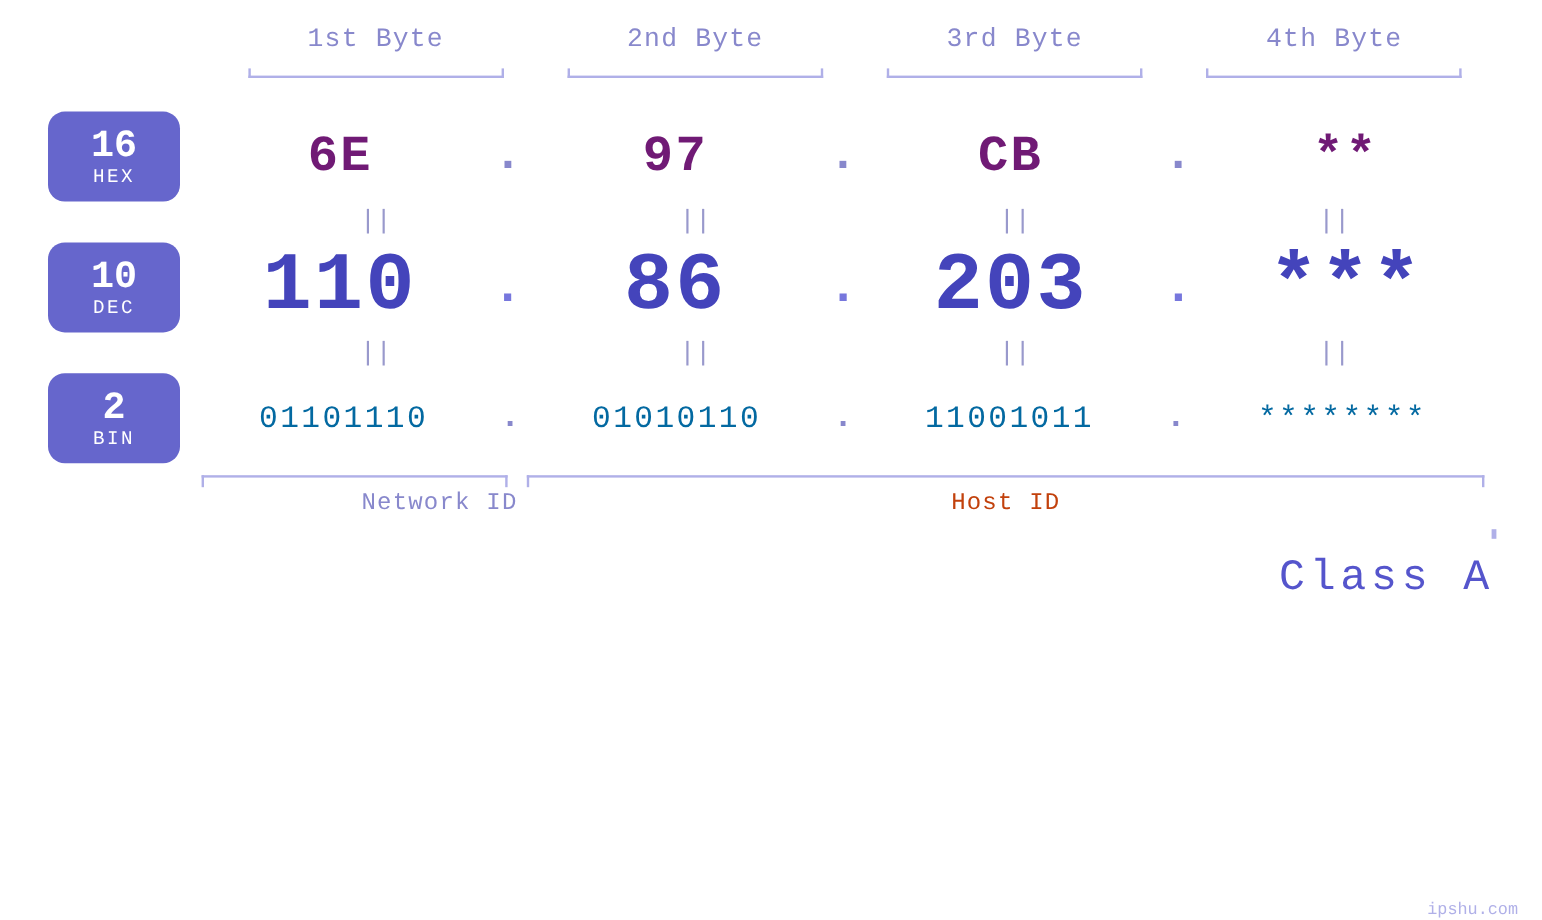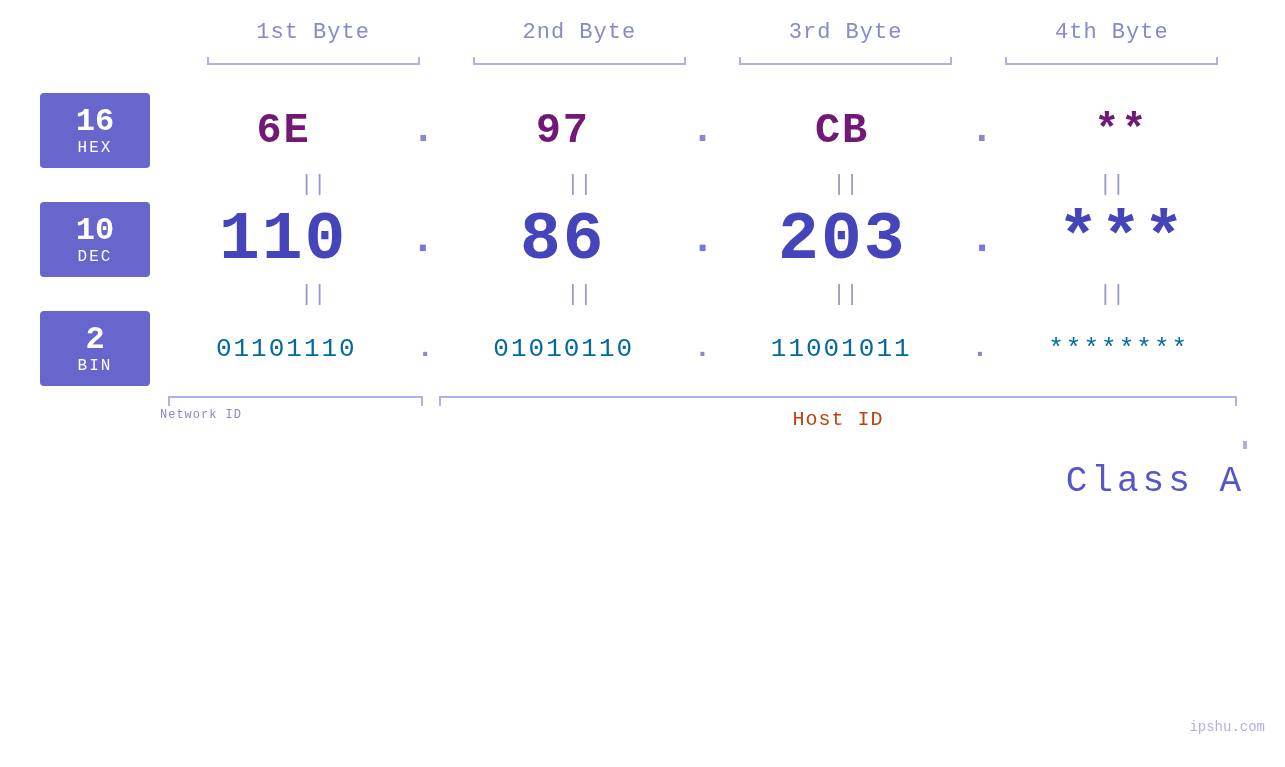--- a/index.html
+++ b/index.html
@@ -88,21 +88,21 @@
       display: flex;
       width: 100%;
       align-items: center;
       padding-left: 0;
     }
 
     .base-badge {
       width: 110px;
       height: 75px;
       background: #6666cc;
-      border-radius: 4px;
+      border-radius: 14px;
       display: flex;
       flex-direction: column;
       align-items: center;
       justify-content: center;
       flex-shrink: 0;
       margin-right: 10px;
     }
 
     .base-number {
       color: white;
@@ -162,21 +162,21 @@
 
     .equals-cell {
       flex: 1;
       text-align: center;
       color: #9999cc;
       font-size: 22px;
     }
 
     .watermark {
       position: absolute;
-      bottom: 32px;
+      bottom: 0;
       right: 20px;
       color: #b0b0e8;
       font-size: 14px;
     }
 
     .dot-sep {
       color: #7777dd;
       font-size: 42px;
       font-weight: bold;
       line-height: 1;
@@ -285,21 +285,21 @@
     </div>
   </div>
 
   <div style="display:flex; width:100%; padding-left:120px; margin-top:10px;">
 
     <div style="flex:1; position:relative;">
       <div style="height:2px; background:#b0b0e8; margin:0 8px; position:relative;">
         <div style="position:absolute;left:0;top:0;width:2px;height:10px;background:#b0b0e8;"></div>
         <div style="position:absolute;right:0;top:0;width:2px;height:10px;background:#b0b0e8;"></div>
       </div>
-      <div style="text-align:left; color:#8888cc; font-size:12px; margin-top:10px; letter-spacing:1px;">Network ID</div>
+      <div style="text-align:right; color:#8888cc; font-size:20px; margin-top:10px; letter-spacing:1px;">Network ID</div>
     </div>
 
     <div style="flex:3; position:relative;">
       <div style="height:2px; background:#b0b0e8; margin:0 8px; position:relative;">
         <div style="position:absolute;left:0;top:0;width:2px;height:10px;background:#b0b0e8;"></div>
         <div style="position:absolute;right:0;top:0;width:2px;height:10px;background:#b0b0e8;"></div>
       </div>
       <div style="text-align:center; color:#c2410c; font-size:20px; margin-top:10px; letter-spacing:1px;">Host ID</div>
     </div>
   </div>

